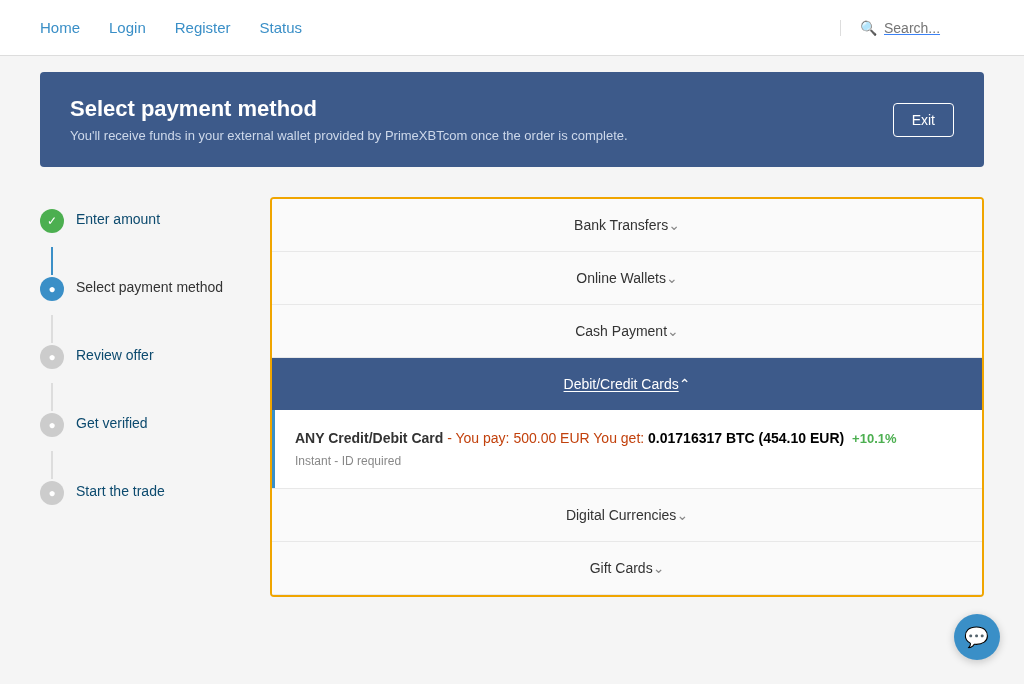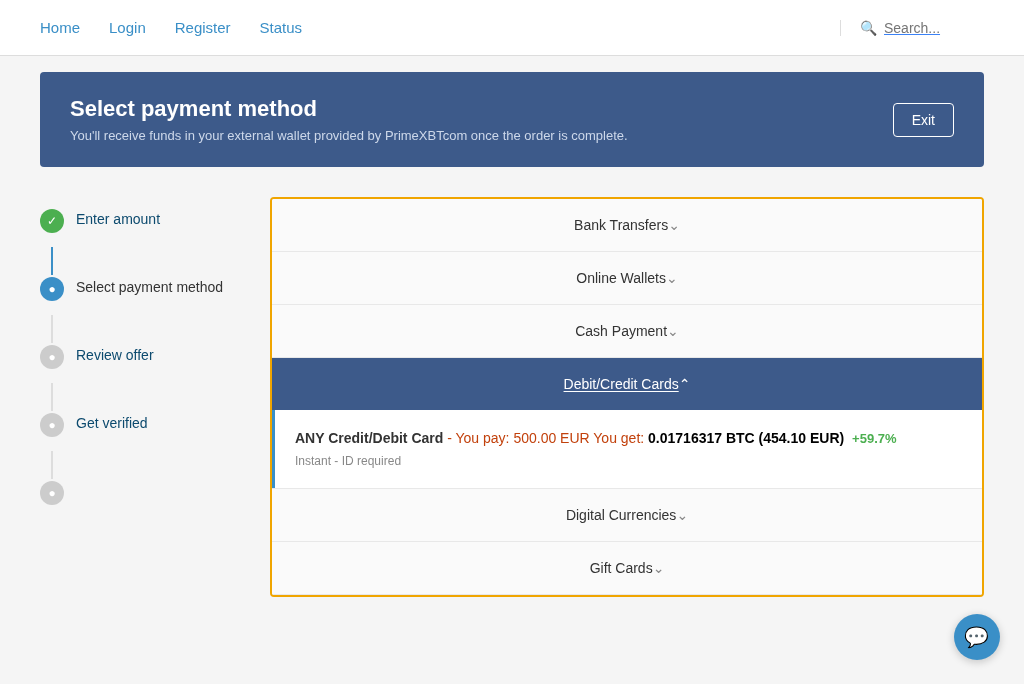--- a/index.html
+++ b/index.html
@@ -249,20 +249,21 @@
     <div class="step-connector"></div>
 
     <div class="step-item">
       <div class="step-circle inactive">●</div>
       <span class="step-label">Get verified</span>
     </div>
     <div class="step-connector"></div>
 
     <div class="step-item">
       <div class="step-circle inactive">●</div>
+      <span class="step-label">Start the trade</span>
     </div>
 
   </div>
 
   <div class="payment-panel">
 
     <div class="accordion-item">
       <div class="accordion-header">
         <span class="accordion-label">Bank Transfers</span>
         <span class="chevron">⌄</span>
@@ -289,21 +290,21 @@
         <span class="chevron">⌃</span>
       </div>
       <div class="accordion-content">
         <div class="card-offer">
           <div class="card-offer-title">
             <span class="card-name">ANY Credit/Debit Card</span>
             <span class="you-pay"> - You pay: </span>
             <span class="you-pay">500.00 EUR</span>
             <span class="you-pay"> You get: </span>
             <span class="you-get">0.01716317 BTC (454.10 EUR)</span>
-            <span class="bonus">+59.7%</span>
+            <span class="bonus">+10.1%</span>
           </div>
           <div class="card-offer-sub">Instant - ID required</div>
         </div>
       </div>
     </div>
 
     <div class="accordion-item">
       <div class="accordion-header">
         <span class="accordion-label">Digital Currencies</span>
         <span class="chevron">⌄</span>

